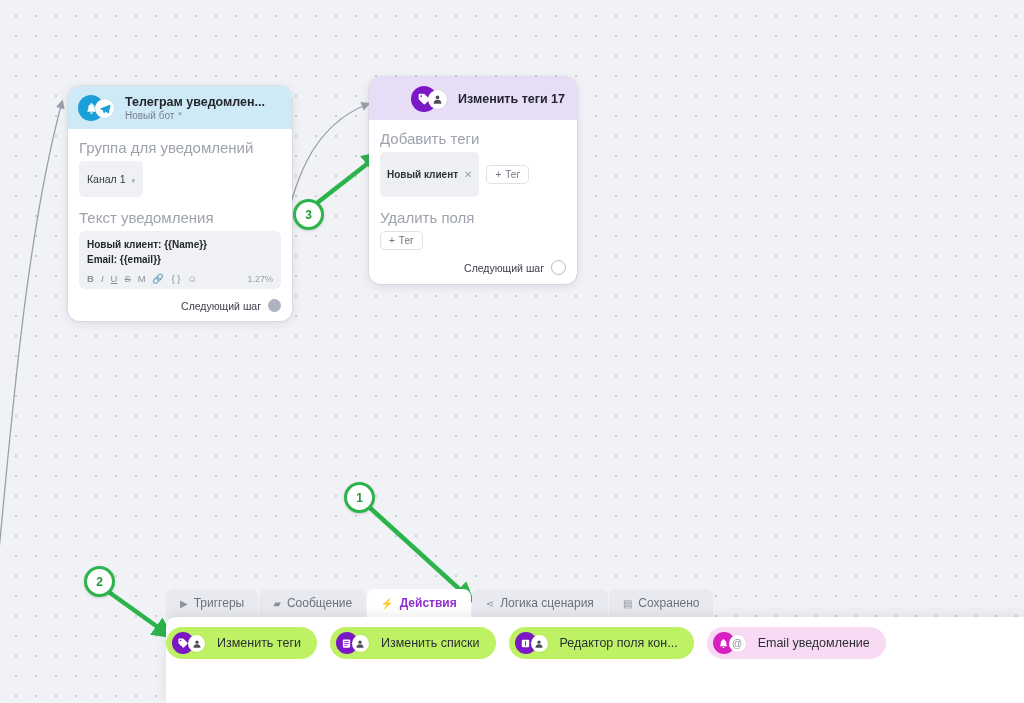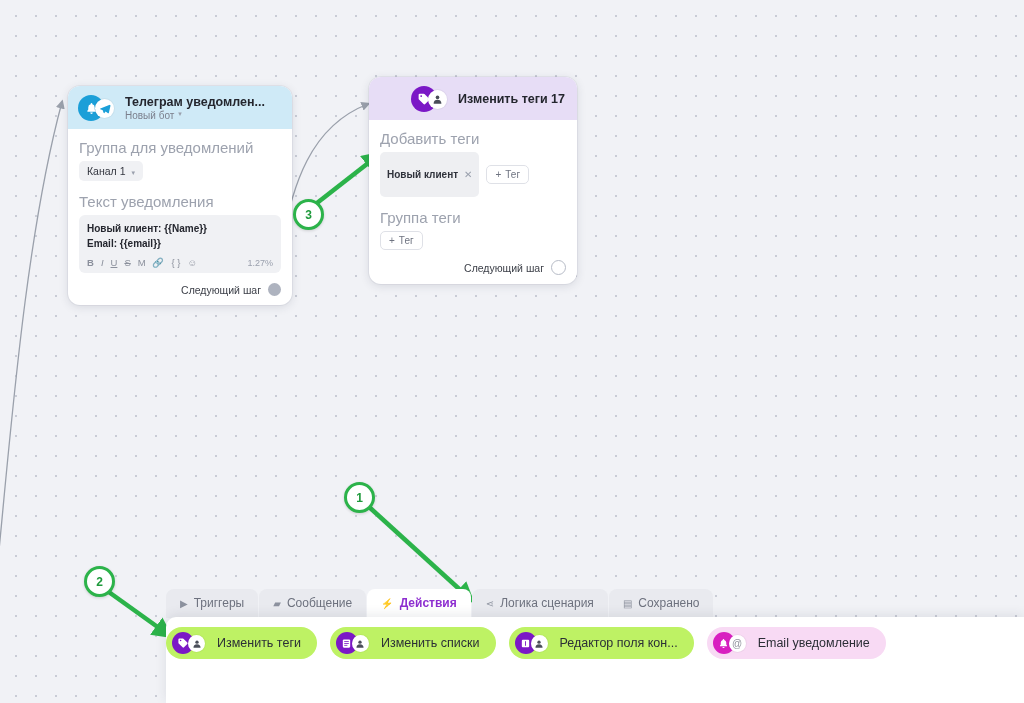--- a/index.html
+++ b/index.html
@@ -77,21 +77,21 @@
     display: flex; align-items: flex-start; gap: 4px;
   }
   .caret { font-size: 7px; color: #9aa0ad; }
 
   .node-body { padding: 10px 11px 9px 11px; }
   .field-label { font-size: 15px; color: #9da2ae; margin-bottom: 5px; }
 
   .chip-select {
     display: inline-flex; align-items: flex-end; gap: 6px;
     background: #f0f1f4; border-radius: 5px;
-    padding: 4px 8px; font-size: 10.5px; color: #343740;
+    padding: 12px 8px; font-size: 10.5px; color: #343740;
   }
 
   .txt-area {
     background: #f0f1f4; border-radius: 6px;
     padding: 7px 8px 5px 8px; margin-top: 2px;
   }
   .txt-line { font-size: 10px; color: #24262e; font-weight: bold; line-height: 1.45; }
   .txt-tools {
     display: flex; align-items: center; gap: 7px;
     margin-top: 7px; color: #8b909c; font-size: 9.5px;
@@ -291,21 +291,21 @@
         <span class="tag-chip">
           <span>Новый клиент</span>
           <span class="tag-x">✕</span>
         </span>
         <span class="tag-add">
           <span>+</span>
           <span>Тег</span>
         </span>
       </div>
 
-      <div class="field-label" style="margin-top:12px;">Группа теги</div>
+      <div class="field-label" style="margin-top:12px;">Удалить поля</div>
       <div class="tag-row">
         <span class="tag-add">
           <span>+</span>
           <span>Тег</span>
         </span>
       </div>
 
       <div class="next-row">
         <span class="next-label">Следующий шаг</span>
         <span class="next-dot hollow"></span>

